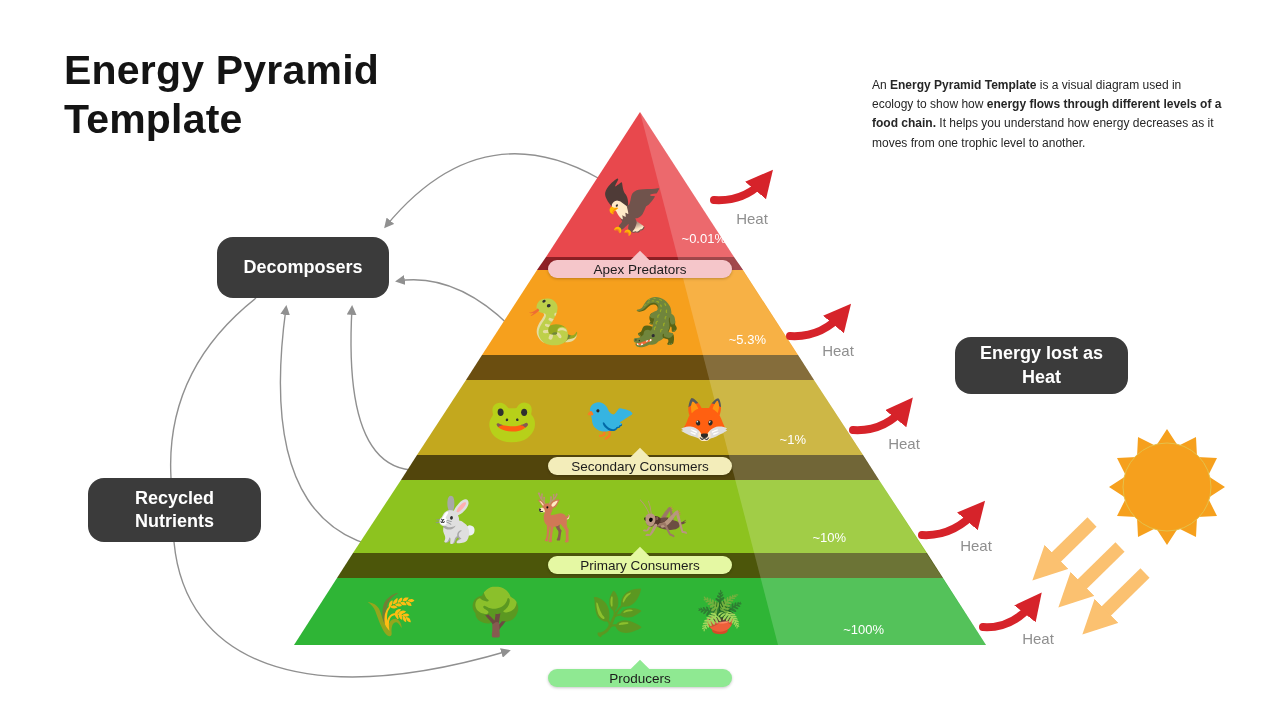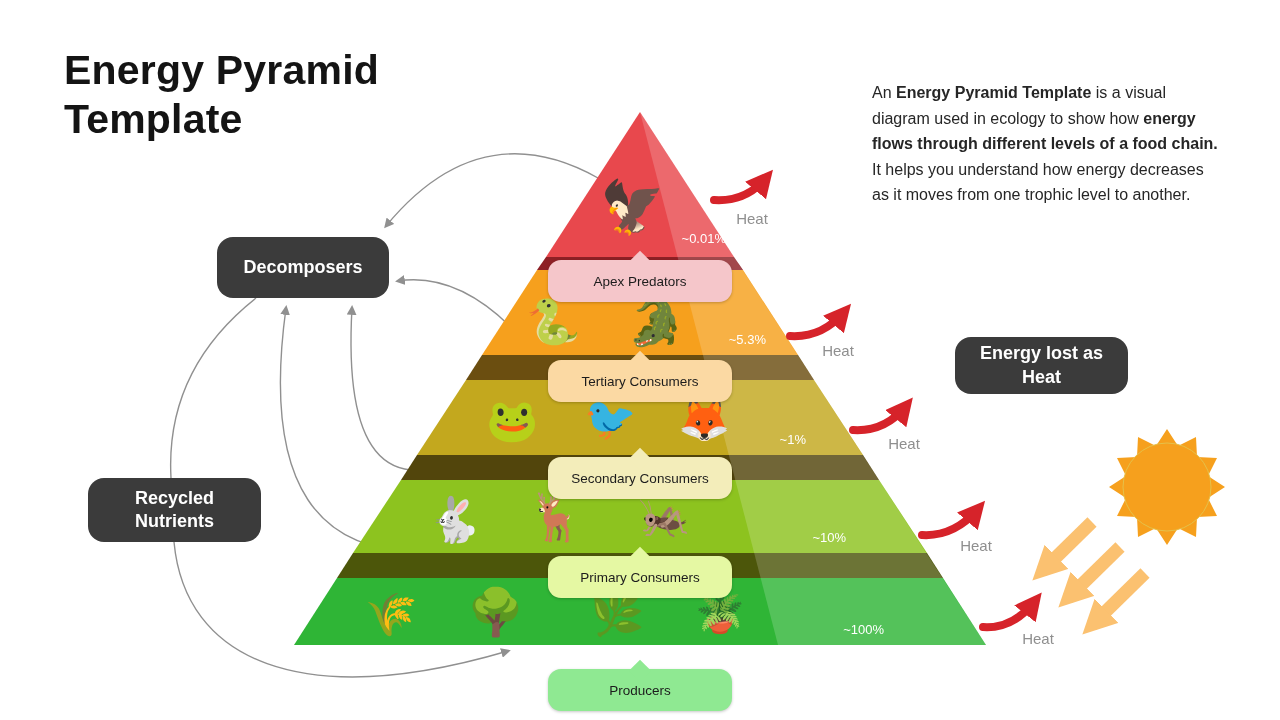--- a/index.html
+++ b/index.html
@@ -2,32 +2,32 @@
 <html><head>
 <meta charset="utf-8">
 <style>
   html,body{margin:0;padding:0;background:#e9e9e9;}
   .canvas{position:relative;width:1280px;height:720px;background:#ffffff;overflow:hidden;
           font-family:"Liberation Sans",sans-serif;}
   svg.scene{position:absolute;left:0;top:0;z-index:1;}
 
   .title{position:absolute;left:64px;top:46px;width:450px;font-size:41px;font-weight:800;
          color:#141414;line-height:1.2;letter-spacing:.2px;z-index:6;}
-  .desc{position:absolute;left:872px;top:64px;width:352px;font-size:16px;color:#262626;
+  .desc{position:absolute;left:872px;top:64px;width:352px;font-size:12px;color:#262626;
         line-height:1.6;z-index:6;}
   .desc b{font-weight:700;}
 
   .darkbox{position:absolute;color:#fff;font-weight:700;border-radius:16px;display:flex;
            align-items:center;justify-content:center;text-align:center;font-size:18px;
            line-height:1.3;z-index:7;padding:4px 10px;box-sizing:border-box;}
   #box-decomposers{left:217px;top:237px;width:172px;height:61px;}
   #box-recycled{left:88px;top:478px;width:173px;height:64px;}
   #box-energy-lost{left:955px;top:289px;width:173px;height:57px;}
 
-  .pill{position:absolute;left:548px;width:184px;height:42px;border-radius:13px;display:flex;
+  .pill{position:absolute;left:548px;width:184px;height:18px;border-radius:13px;display:flex;
         align-items:center;justify-content:center;font-size:13.5px;color:#1c1c1c;z-index:5;
         background:var(--pill-bg);box-shadow:0 1px 3px rgba(0,0,0,.22);}
   .pill::before{content:"";position:absolute;top:-6px;left:50%;margin-left:-8px;width:16px;
         height:16px;background:var(--pill-bg);transform:rotate(45deg);z-index:-1;}
   #pill-0{top:260px;} #pill-1{top:360px;} #pill-2{top:457px;} #pill-3{top:556px;} #pill-4{top:639px;margin-top:30px;}
 
   .pct{position:absolute;width:66px;color:#ffffff;font-size:13px;text-align:right;z-index:5;}
   #pct-0{left:660px;top:231px;} #pct-1{left:700px;top:332px;} #pct-2{left:740px;top:432px;}
   #pct-3{left:780px;top:530px;} #pct-4{left:818px;top:622px;}
 
@@ -97,21 +97,20 @@
   </svg>
 
   <div class="title">Energy Pyramid Template</div>
   <p class="desc"><span>An </span><b>Energy Pyramid Template</b><span> is a visual diagram used in ecology to show how </span><b>energy flows through different levels of a food chain.</b><span> It helps you understand how energy decreases as it moves from one trophic level to another.</span></p>
 
   <div class="darkbox" id="box-decomposers" style="background: rgb(59, 59, 59);">Decomposers</div>
   <div class="darkbox" id="box-recycled" style="background: rgb(59, 59, 59);">Recycled Nutrients</div>
   <div class="darkbox" id="box-energy-lost" style="background: rgb(59, 59, 59); margin-top: 48px;">Energy lost as Heat</div>
 
   <div class="pill" id="pill-0" style="--pill-bg: #F5C6CA;">Apex Predators</div>
-  <div class="pill" id="pill-1" style="--pill-bg: #FBD9A3;">Tertiary Consumers</div>
   <div class="pill" id="pill-2" style="--pill-bg: #F3EDBA;">Secondary Consumers</div>
   <div class="pill" id="pill-3" style="--pill-bg: #E5F8A3;">Primary Consumers</div>
   <div class="pill" id="pill-4" style="--pill-bg: #8FE992;">Producers</div>
 
   <div class="pct" id="pct-0">~0.01%</div>
   <div class="pct" id="pct-1">~5.3%</div>
   <div class="pct" id="pct-2">~1%</div>
   <div class="pct" id="pct-3">~10%</div>
   <div class="pct" id="pct-4">~100%</div>
 

